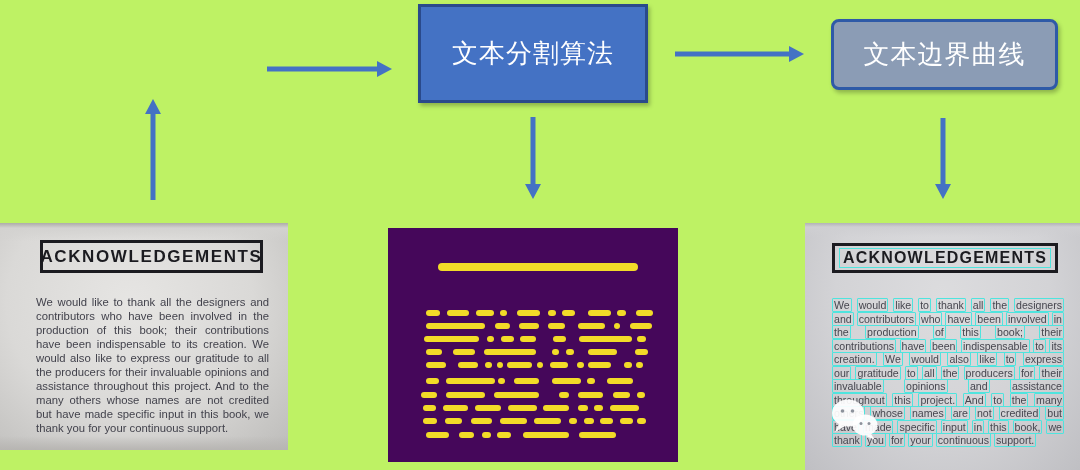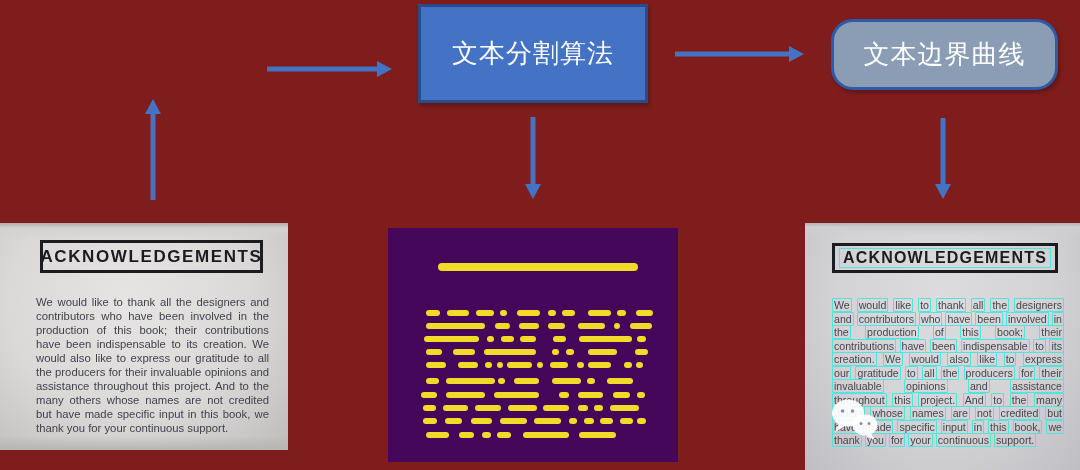--- a/index.html
+++ b/index.html
@@ -1,31 +1,31 @@
 <!DOCTYPE html>
 <html style="--accent: #4472C4; --node1-fill: #4472C4; --node1-border: #2A4A8B; --node2-fill: #8B9CB5; --node2-border: #2E5AA7; --mask-bg: #45075A; --mask-fg: #F2DB28; --cyan: #4FE4DE;"><head>
 <meta charset="utf-8">
 <style>
   html,body{margin:0;padding:0;background:#ffffff;}
   .canvas{
-    position:relative;width:1080px;height:470px;background:#7f1d1d;
+    position:relative;width:1080px;height:470px;background:#bef264;
     font-family:"Liberation Sans",sans-serif;overflow:hidden;
   }
   
   .node{
     position:absolute;display:flex;align-items:center;justify-content:center;
     color:#ffffff;font-size:26px;letter-spacing:1px;box-sizing:border-box;
   }
   .node-algo{
     left:418px;top:4px;width:230px;height:99px;
     background:var(--node1-fill);border:3px solid var(--node1-border);
     box-shadow:2px 3px 4px rgba(0,0,0,0.25);
   }
   .node-boundary{
-    left:831px;top:19px;width:227px;height:71px;border-radius:22px;
+    left:831px;top:19px;width:227px;height:71px;border-radius:8px;
     background:var(--node2-fill);border:3px solid var(--node2-border);
     box-shadow:2px 3px 4px rgba(0,0,0,0.25);
   }
   
   .arrows{position:absolute;left:0;top:0;}
   .arrows line{stroke:var(--accent);stroke-width:5;}
   .arrows polygon{fill:var(--accent);}
   
   .photo{position:absolute;box-sizing:border-box;}
   .photo-left{

